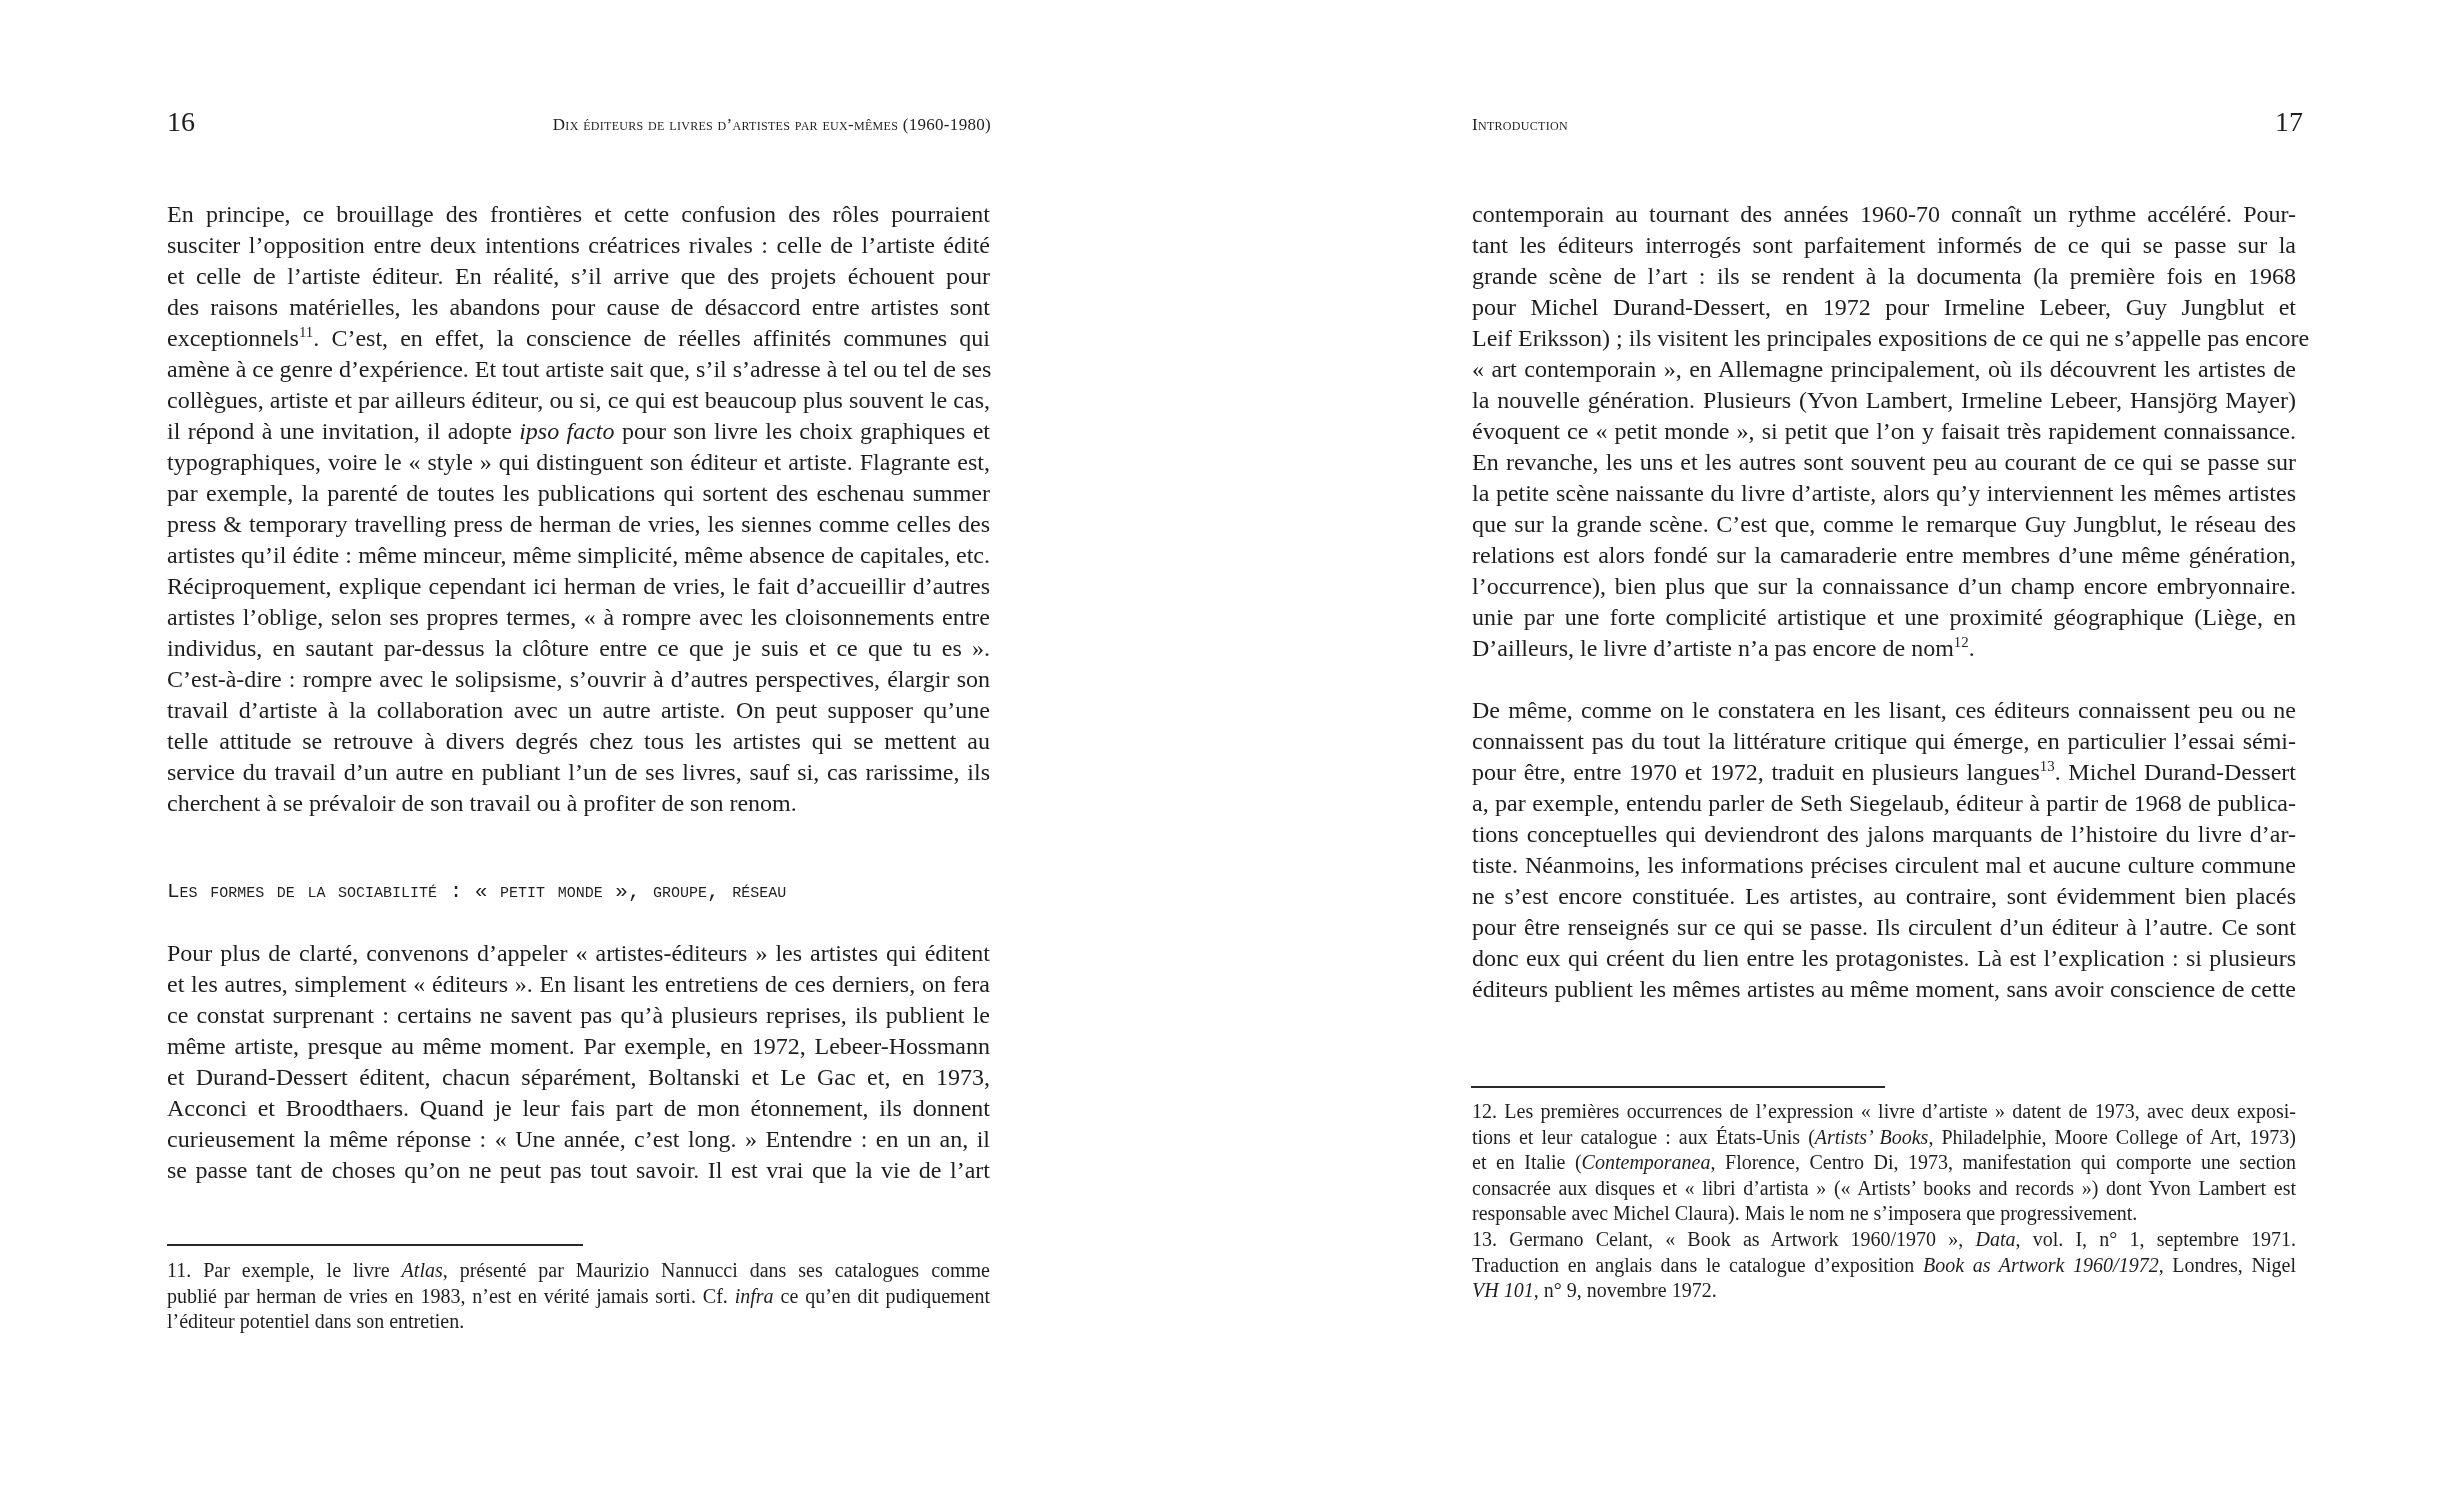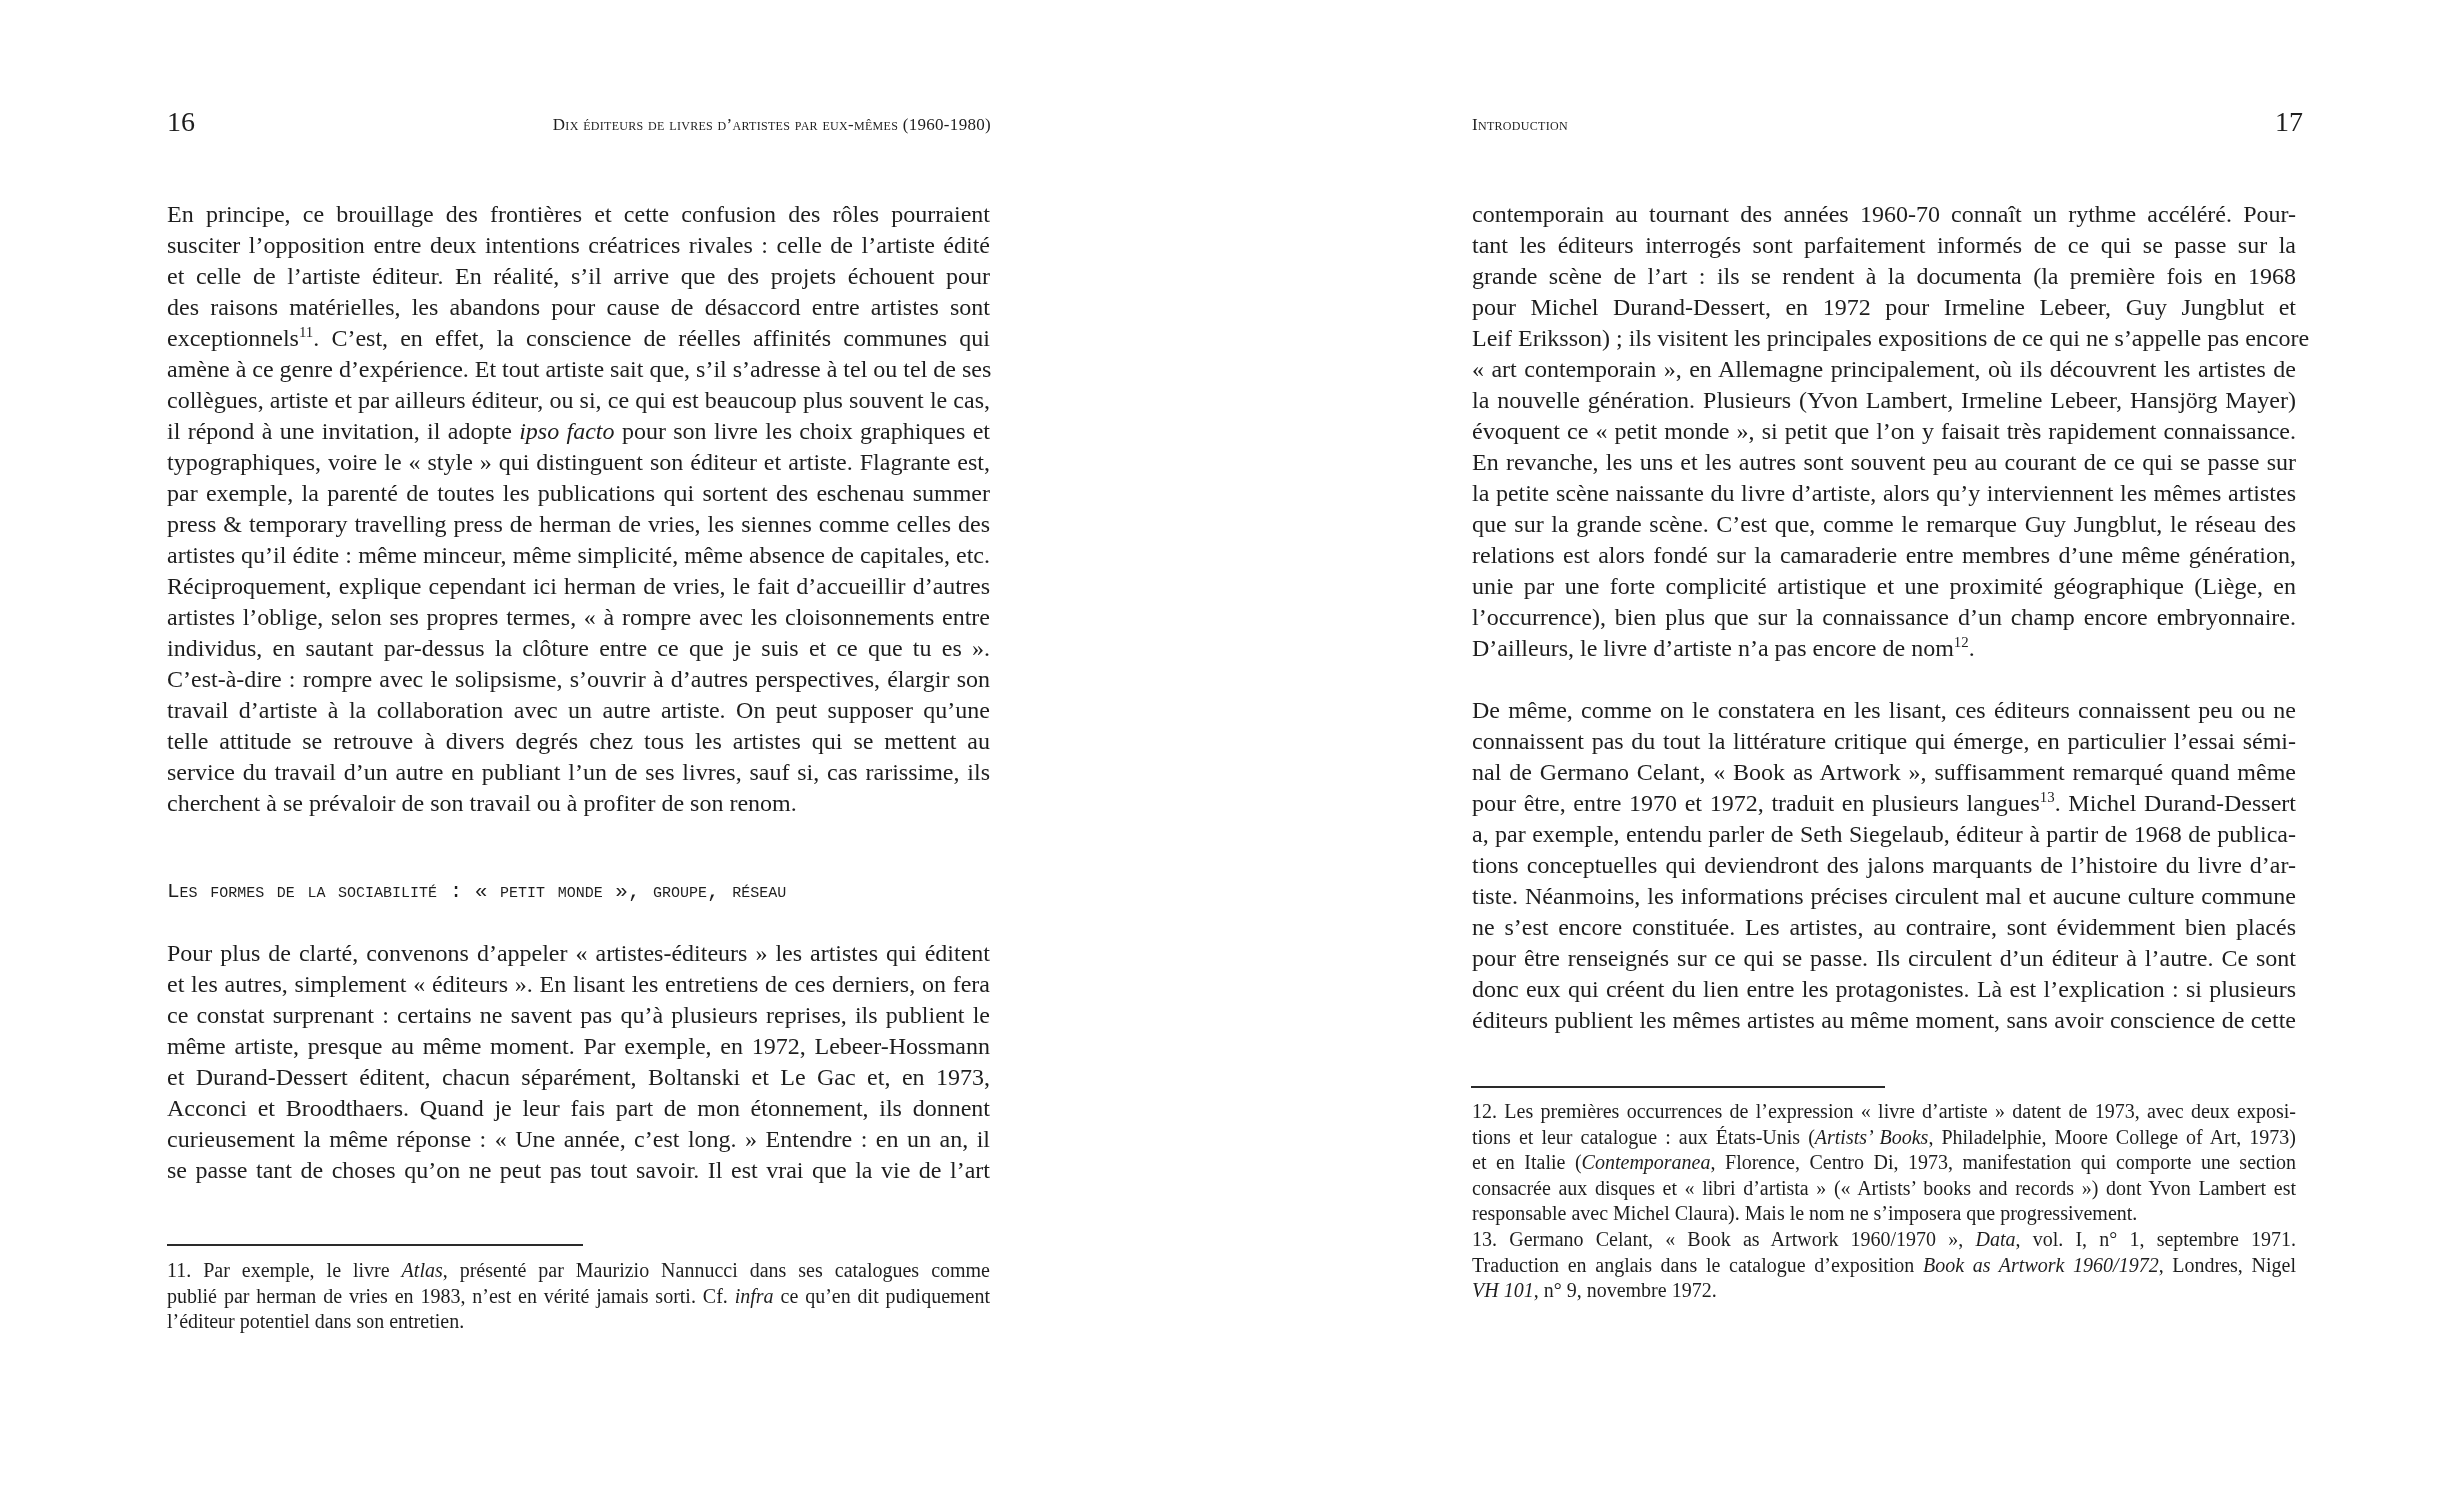--- a/index.html
+++ b/index.html
@@ -86,27 +86,26 @@
     <span class="line">grande scène de l’art : ils se rendent à la documenta (la première fois en 1968</span>
     <span class="line">pour Michel Durand-Dessert, en 1972 pour Irmeline Lebeer, Guy Jungblut et</span>
     <span class="line">Leif Eriksson) ; ils visitent les principales expositions de ce qui ne s’appelle pas encore</span>
     <span class="line">« art contemporain », en Allemagne principalement, où ils découvrent les artistes de</span>
     <span class="line">la nouvelle génération. Plusieurs (Yvon Lambert, Irmeline Lebeer, Hansjörg Mayer)</span>
     <span class="line">évoquent ce « petit monde », si petit que l’on y faisait très rapidement connaissance.</span>
     <span class="line">En revanche, les uns et les autres sont souvent peu au courant de ce qui se passe sur</span>
     <span class="line">la petite scène naissante du livre d’artiste, alors qu’y interviennent les mêmes artistes</span>
     <span class="line">que sur la grande scène. C’est que, comme le remarque Guy Jungblut, le réseau des</span>
     <span class="line">relations est alors fondé sur la camaraderie entre membres d’une même génération,</span>
+    <span class="line">l’occurrence), bien plus que sur la connaissance d’un champ encore embryonnaire.</span>
     <span class="line">unie par une forte complicité artistique et une proximité géographique (Liège, en</span>
-    <span class="line">l’occurrence), bien plus que sur la connaissance d’un champ encore embryonnaire.</span>
     <span class="line last"><span>D’ailleurs, le livre d’artiste n’a pas encore de nom</span><sup>12</sup><span>.</span></span>
     <span class="gap"></span>
     <span class="line">De même, comme on le constatera en les lisant, ces éditeurs connaissent peu ou ne</span>
     <span class="line">connaissent pas du tout la littérature critique qui émerge, en particulier l’essai sémi-</span>
-    <span class="line">nal de Germano Celant, « Book as Artwork », suffisamment remarqué quand même</span>
     <span class="line"><span>pour être, entre 1970 et 1972, traduit en plusieurs langues</span><sup>13</sup><span>. Michel Durand-Dessert</span></span>
     <span class="line">a, par exemple, entendu parler de Seth Siegelaub, éditeur à partir de 1968 de publica-</span>
     <span class="line">tions conceptuelles qui deviendront des jalons marquants de l’histoire du livre d’ar-</span>
     <span class="line">tiste. Néanmoins, les informations précises circulent mal et aucune culture commune</span>
     <span class="line">ne s’est encore constituée. Les artistes, au contraire, sont évidemment bien placés</span>
     <span class="line">pour être renseignés sur ce qui se passe. Ils circulent d’un éditeur à l’autre. Ce sont</span>
     <span class="line">donc eux qui créent du lien entre les protagonistes. Là est l’explication : si plusieurs</span>
     <span class="line">éditeurs publient les mêmes artistes au même moment, sans avoir conscience de cette</span>
   </div>
 

